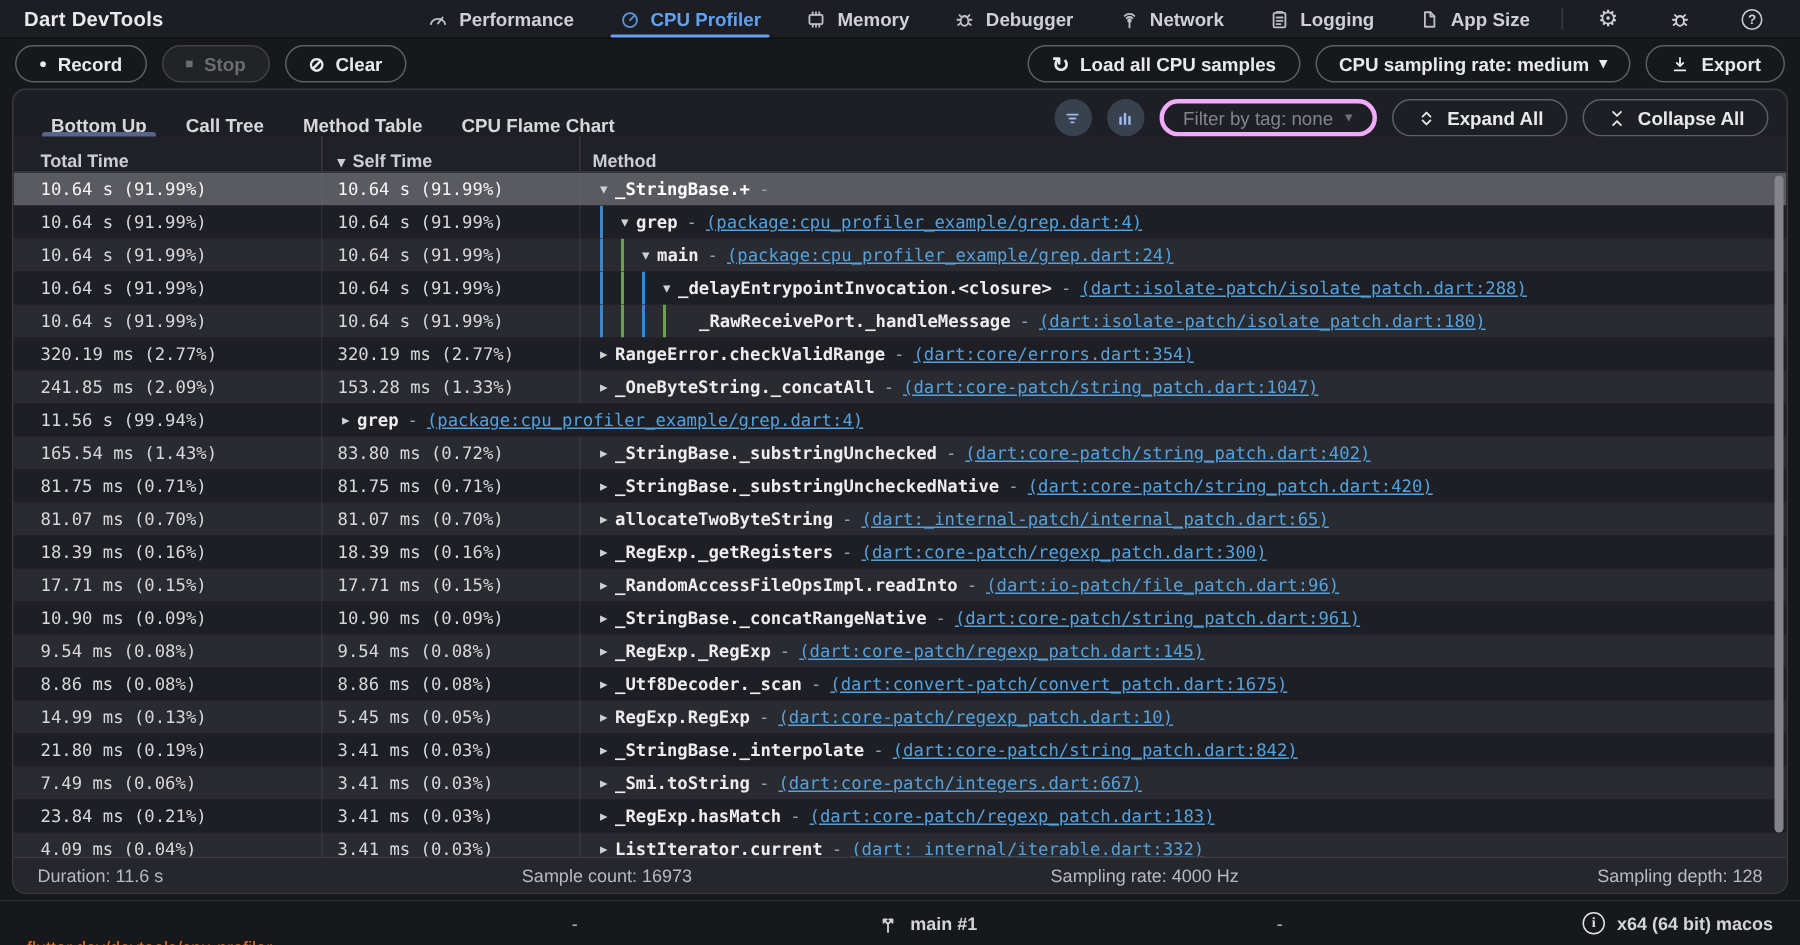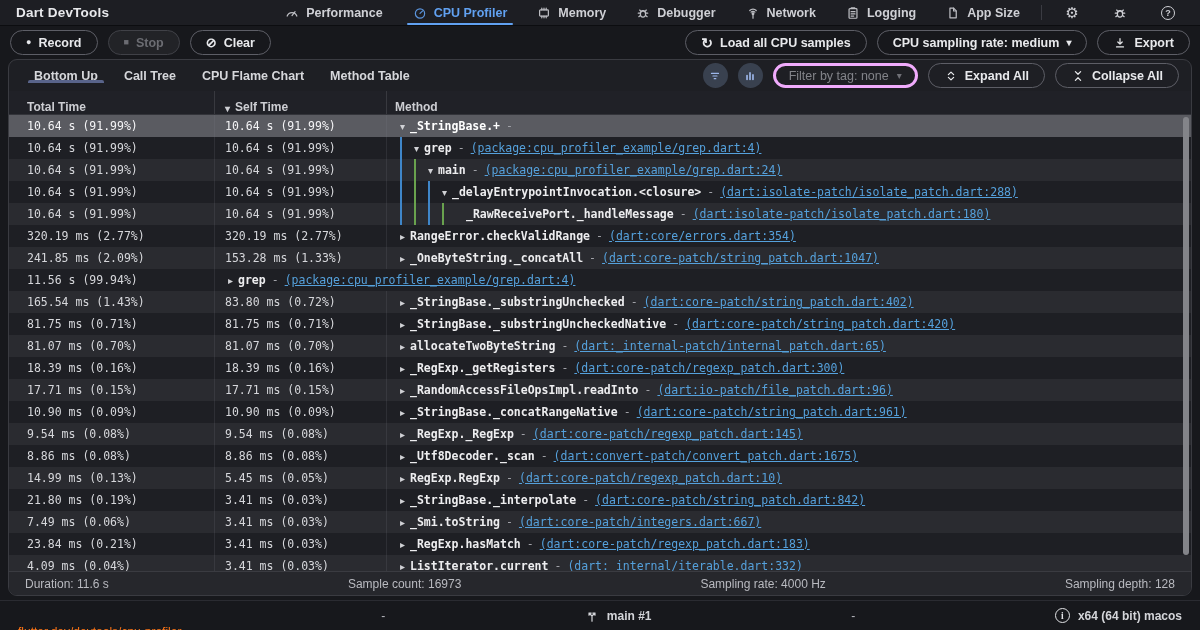--- a/index.html
+++ b/index.html
@@ -49,21 +49,21 @@
   .glyph-square { font-size: 9px; line-height: 1; }
   .glyph-clear { font-size: 13px; line-height: 1; }
   .glyph-refresh { font-size: 14px; line-height: 1; font-weight: bold; }
   .glyph-caret { font-size: 10px; line-height: 1; }
   
   .panel {
     position: absolute; left: 8px; right: 8px; top: 59px; bottom: 34px;
     border: 1px solid #3a3b41; border-radius: 9px; background: #1e1f24;
     display: flex; flex-direction: column; overflow: hidden;
   }
-  .subtabs { height: 31px; display: flex; align-items: center; padding: 0 12px; }
+  .subtabs { height: 31px; display: flex; align-items: flex-end; padding: 0 12px; }
   .subtab {
     padding: 0 13px; font-size: 12.5px; font-weight: 600; color: #d6d7db;
     display: flex; align-items: center; position: relative; cursor: default;
   }
   .subtab.active::after {
     content: ''; position: absolute; left: 7px; right: 7px; bottom: 0;
     height: 3px; background: #59648a; border-radius: 2px 2px 0 0;
   }
   .subtab-right { margin-left: auto; display: flex; align-items: center; gap: 10px; }
   .icon-circle {
@@ -256,22 +256,22 @@
     </div>
   </div>
 </div>
 
 <div class="panel">
 
   <div class="subtabs">
 
     <div class="subtab active">Bottom Up</div>
       <div class="subtab">Call Tree</div>
+      <div class="subtab">Method Table</div>
       <div class="subtab">CPU Flame Chart</div>
-      <div class="subtab">Method Table</div>
       <div class="subtab-right">
       <div class="icon-circle">
         <span>
             <svg width="14" height="14" viewBox="0 0 16 16" fill="none" stroke="currentColor" stroke-width="1.4" stroke-linecap="round" stroke-linejoin="round">
               <path d="M4 5 h8 M5.7 8 h4.6 M7.1 11 h1.8"></path>
             </svg>
           </span>
       </div>
       <div class="icon-circle">
         <span>

